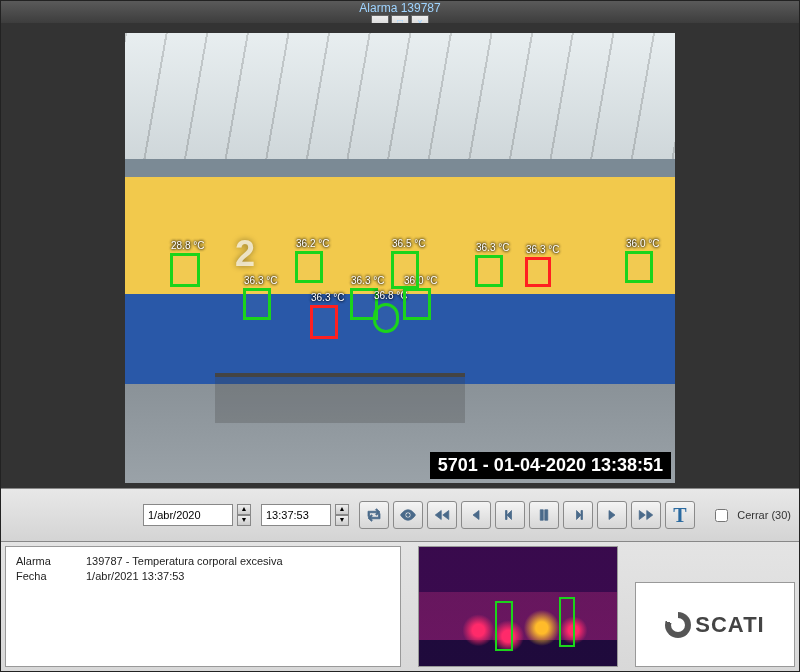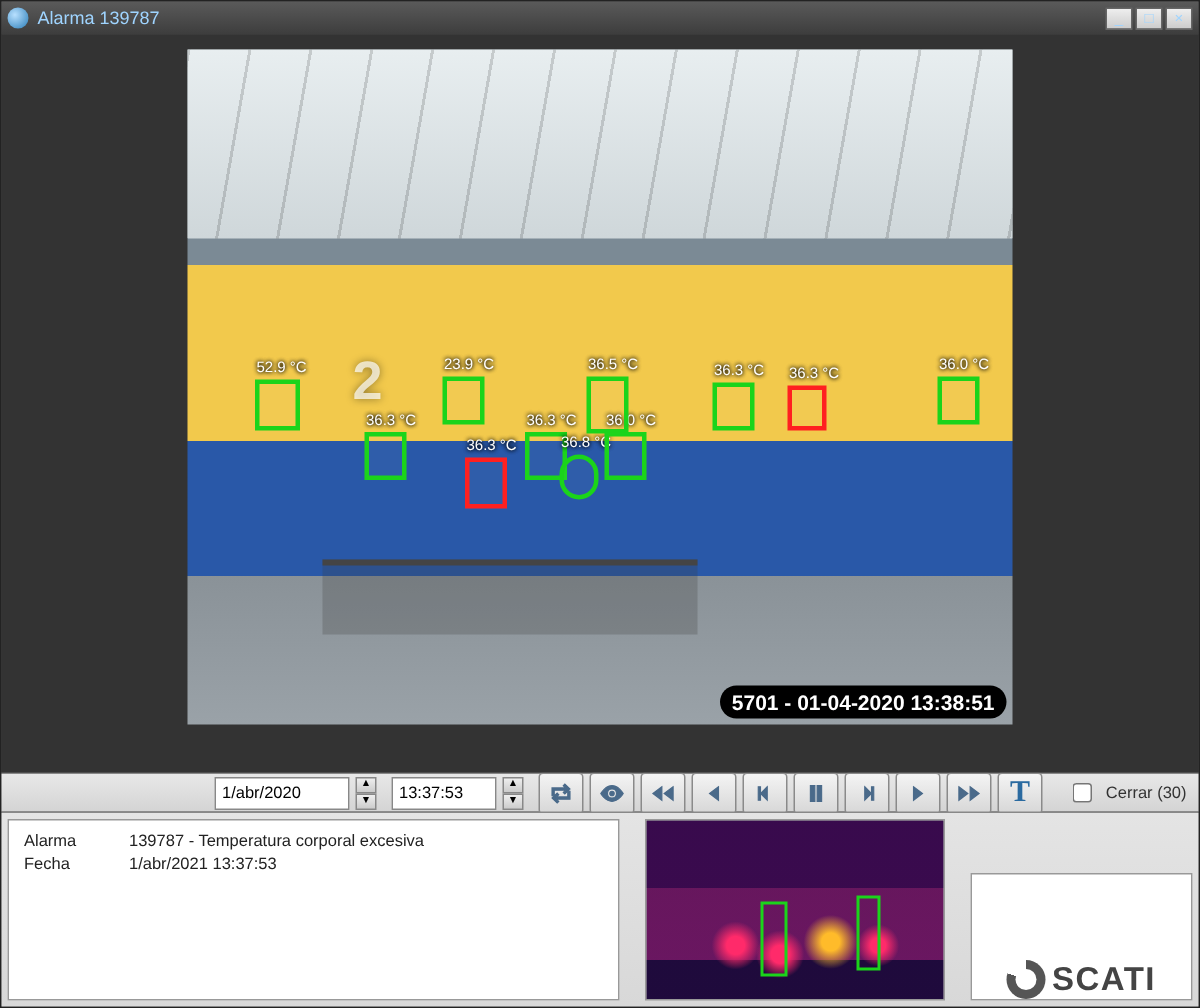--- a/index.html
+++ b/index.html
@@ -20,20 +20,21 @@
     flex-direction: column;
   }
   .titlebar {
     height: 22px;
     background: linear-gradient(#5a5a5a,#3d3d3d);
     display: flex;
     align-items: center;
     padding: 0 4px;
     color: #9fd4ff;
     font-size: 12px;
+    flex-direction: column;
   }
   .titlebar .tb-icon {
     width: 14px; height: 14px;
     border-radius: 50%;
     background: radial-gradient(circle at 35% 35%,#b8e0ff,#2a7db8);
     margin-right: 6px;
   }
   .titlebar .title { flex: 1; }
   .winbtns { display:flex; gap:2px; }
   .winbtn {
@@ -97,27 +98,26 @@
     font-size:36px; font-weight:bold;
     color: rgba(255,255,255,0.7);
     text-shadow: 0 0 6px rgba(0,0,0,0.4);
   }
   .timestamp {
     position:absolute;
     bottom:4px; right:4px;
     background:#000;
     color:#fff;
     font-weight:bold;
-    font-size:14px;
+    font-size:18px;
     padding:3px 8px;
     font-family: Arial, sans-serif;
-    border-radius: 11px;
   }
   .controls-bar {
-    height: 26px;
+    height: 53px;
     background: linear-gradient(#e8e8e8,#d4d4d4);
     border-top:1px solid #888;
     display:flex;
     align-items:center;
     padding: 0 8px;
     gap:4px;
   }
   .date-input, .time-input {
     height:22px;
     font-size:11px;
@@ -184,25 +184,25 @@
       radial-gradient(circle at 45% 75%, #ff2a6a 0 6px, transparent 16px),
       radial-gradient(circle at 62% 68%, #ffbb2a 0 6px, transparent 18px),
       radial-gradient(circle at 78% 70%, #ff2a6a 0 5px, transparent 14px),
       linear-gradient(180deg, rgba(60,10,80,0.9) 0 38%, rgba(150,30,120,0.6) 38% 78%, rgba(30,10,60,0.9) 78% 100%);
   }
   .thermal-box .tb-detect {
     position:absolute;
     border:2px solid #1bd41b;
   }
   .logo-box {
-    width:148px;
+    width:160px;
     background:#fff;
     border:1px solid #999;
     display:flex;
-    align-items:flex-end;
+    align-items:center;
     justify-content:center;
     margin-top:36px;
   }
   .logo {
     display:flex; align-items:center;
     font-size:22px; font-weight:bold; color:#444; letter-spacing:1px;
   }
   .logo .swirl {
     width:26px;height:26px;border-radius:50%;
     background: conic-gradient(#555 0 80%, transparent 80% 100%);
@@ -228,27 +228,27 @@
     </div>
   </div>
 
   <div class="video-area">
     <div class="video-frame">
       <div class="bench"></div>
       <div class="scene-num">2</div>
 
       <div class="timestamp">5701 - 01-04-2020 13:38:51</div>
     <div class="detect-box" style="left: 45px; top: 220px; width: 30px; height: 34px;">
-          <div class="detect-label">52.9 °C</div>
+          <div class="detect-label">28.8 °C</div>
         </div>
         <div class="detect-box" style="left: 118px; top: 255px; width: 28px; height: 32px;">
           <div class="detect-label">36.3 °C</div>
         </div>
         <div class="detect-box" style="left: 170px; top: 218px; width: 28px; height: 32px;">
-          <div class="detect-label">23.9 °C</div>
+          <div class="detect-label">36.2 °C</div>
         </div>
         <div class="detect-box red" style="left: 185px; top: 272px; width: 28px; height: 34px;">
           <div class="detect-label">36.3 °C</div>
         </div>
         <div class="detect-box" style="left: 225px; top: 255px; width: 28px; height: 32px;">
           <div class="detect-label">36.3 °C</div>
         </div>
         <div class="detect-box" style="left: 248px; top: 270px; width: 26px; height: 30px; border-radius: 13px;">
           <div class="detect-label">36.8 °C</div>
         </div>

